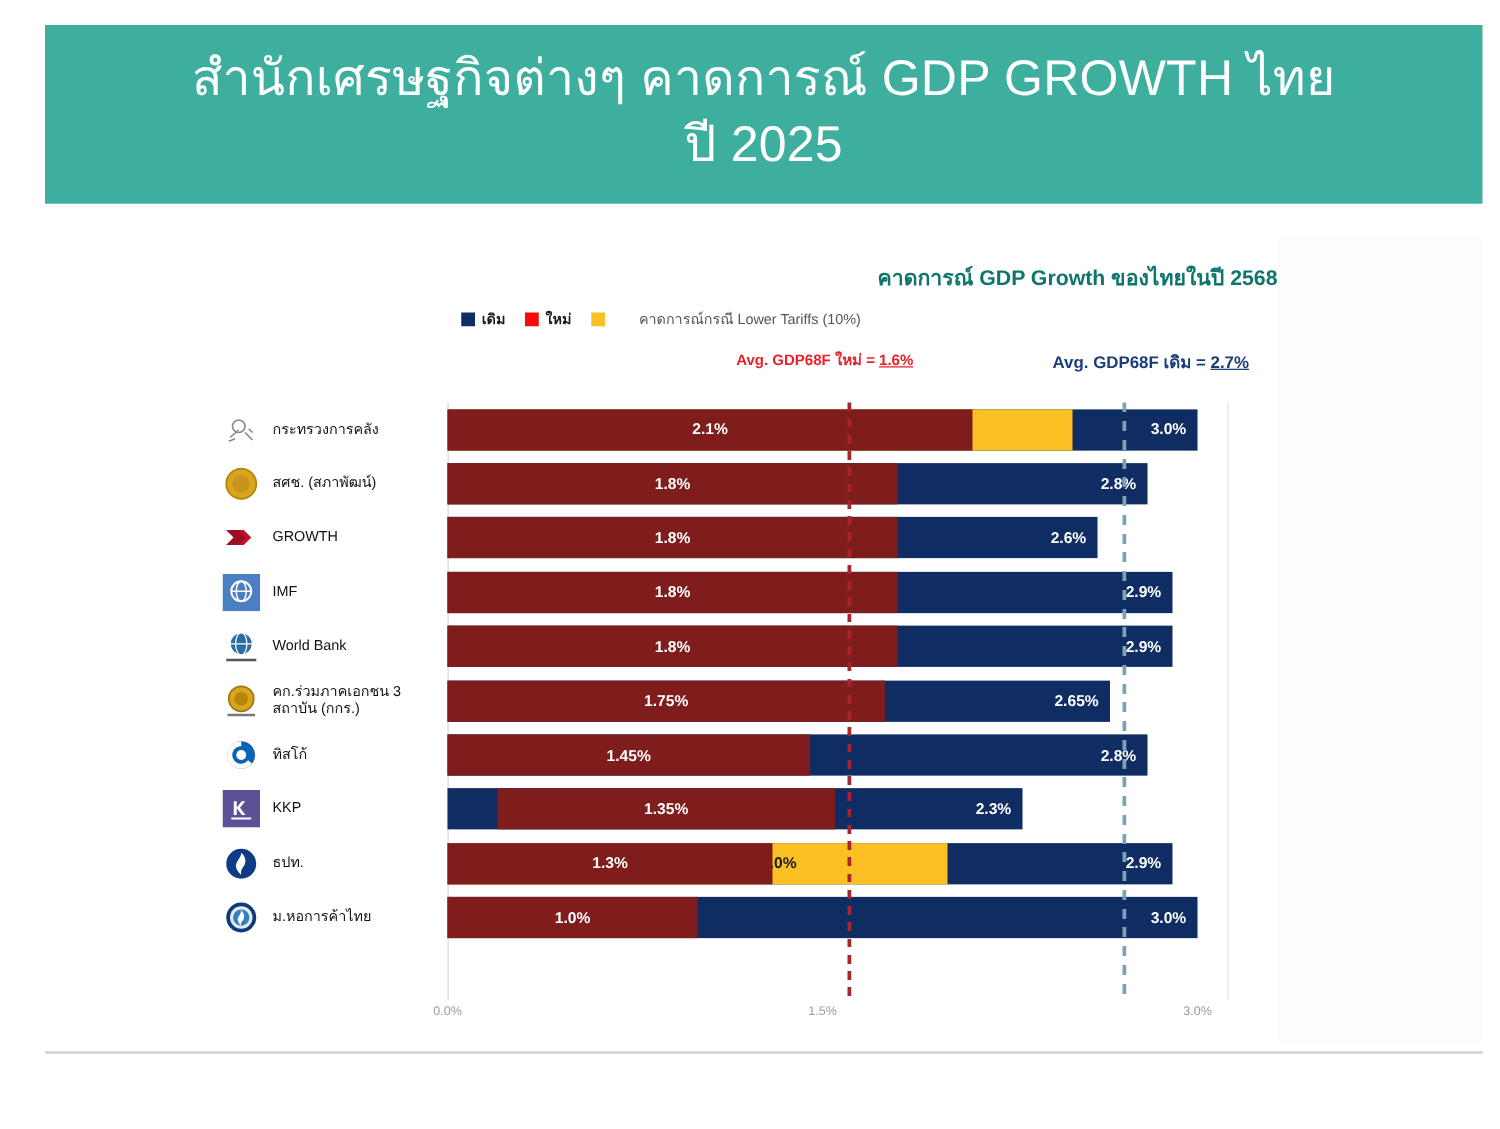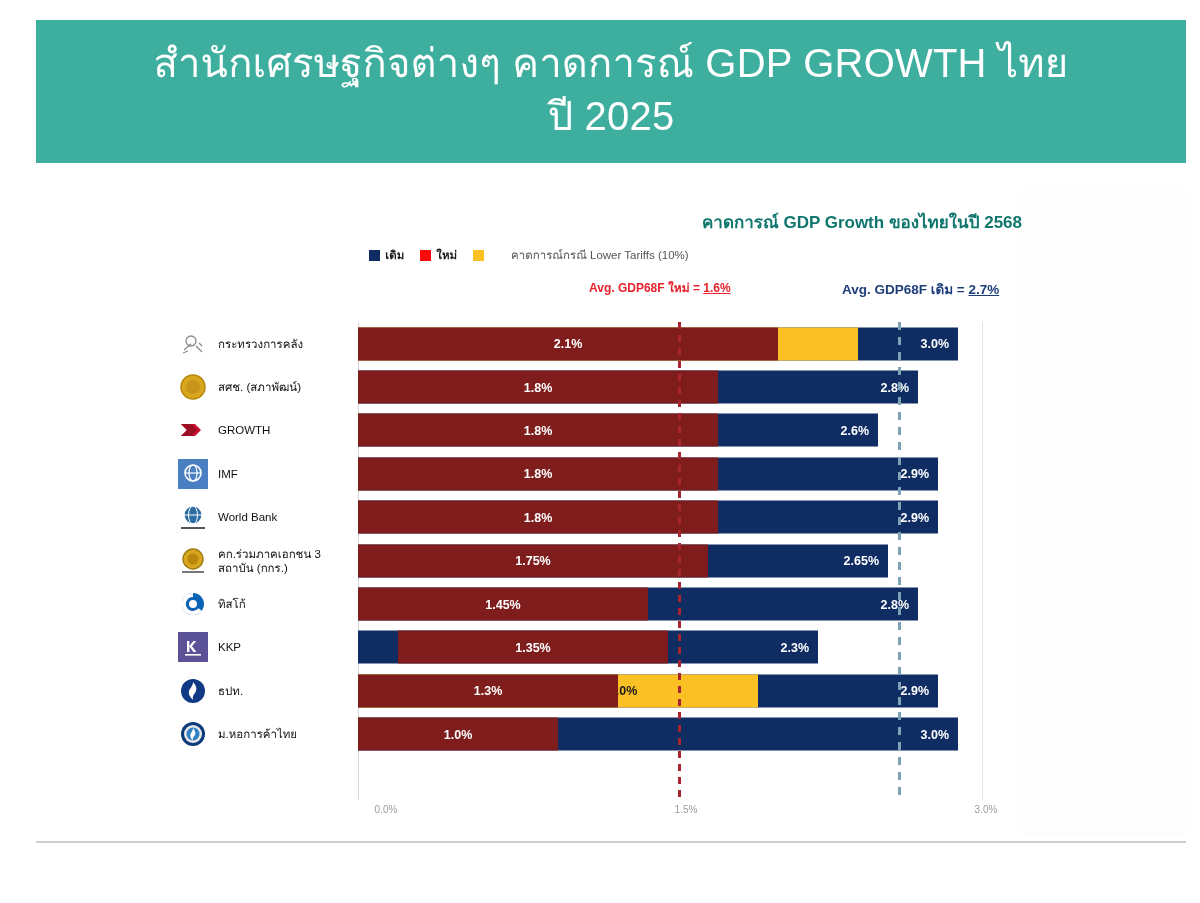--- a/index.html
+++ b/index.html
@@ -124,21 +124,20 @@
   .dash-new { background: repeating-linear-gradient(to bottom,#a8242e 0 7px, transparent 7px 13px); }
   .dash-old { background: repeating-linear-gradient(to bottom,#7ba3b5 0 8px, transparent 8px 15px); }
 
   .xaxis {
     position: absolute; left: 0; top: 482px; width: 986px; height: 20px;
   }
   .tick {
     position: absolute; top: 0;
     font-size: 10px; color: #9b9b9b;
     transform: translateX(-50%);
-    margin-left: 28px;
   }
 
   
   .footer-rule {
     position: absolute; left: 36px; top: 841px; width: 1150px; height: 2px;
     background: #cfcfcf;
   }
   .footer {
     position: absolute; left: 52px; top: 852px;
     font-size: 22px; color: #1a1a1a;

